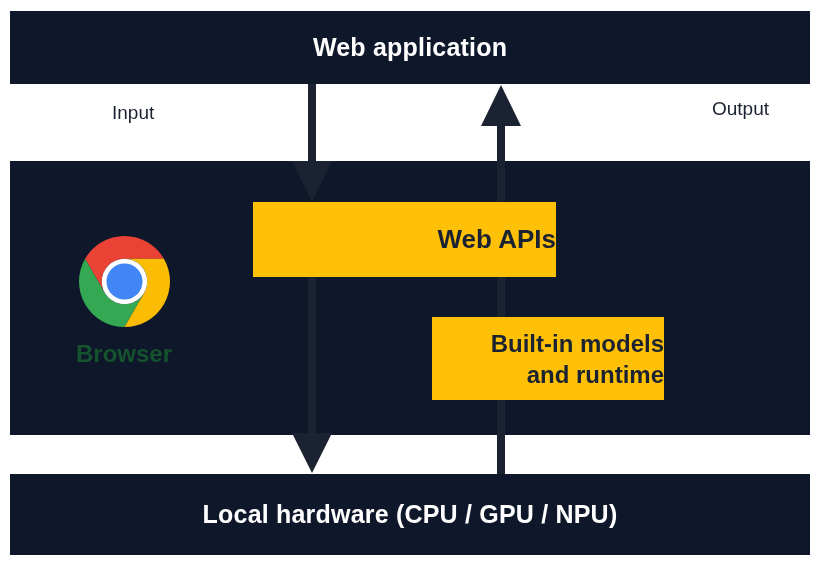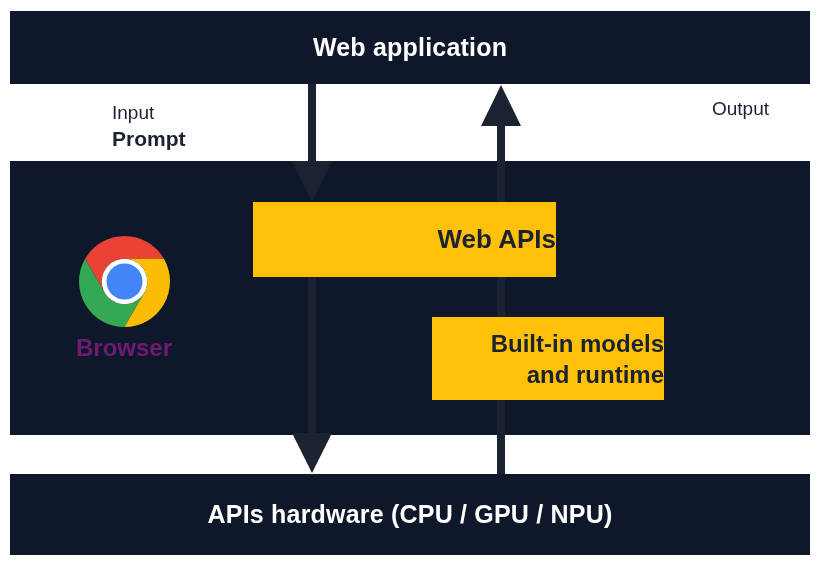--- a/index.html
+++ b/index.html
@@ -60,38 +60,37 @@
   .builtin  { left: 432px; top: 317px; width: 232px; height: 83px; font-size: 24px; line-height: 31px; }
   .chrome-group {
     position: absolute;
     left: 54px; top: 236px;
     width: 140px;
     z-index: 3;
     text-align: center;
   }
   .chrome-group svg { display: block; margin: 0 auto; }
   .browser-label {
-    margin-top: 7px;
-    color: #701a75;
+    margin-top: 13px;
+    color: #14532d;
     font-size: 24px;
     font-weight: bold;
   }
 </style>
 </head>
 <body>
 
 <div class="canvas">
 
   <div class="bar top-bar">
     <span class="bar-label">Web application</span>
   </div>
 
   <div class="io io-input">
     <div class="io-caption">Input</div>
-    <div class="io-value">Prompt</div>
   </div>
   <div class="io io-output">
     <div class="io-caption">Output</div>
   </div>
 
   <div class="band middle-band"></div>
 
   <svg class="arrows" viewBox="0 0 820 566" aria-hidden="true">
     <g fill="#1b2231" stroke="#1b2231">
       <line x1="312" y1="84" x2="312" y2="166" stroke-width="8"></line>
@@ -120,16 +119,16 @@
 
   <div class="ybox web-apis">
     <span>Web APIs</span>
   </div>
   <div class="ybox builtin">
     <div>Built-in models</div>
     <div>and runtime</div>
   </div>
 
   <div class="bar bottom-bar">
-    <span class="bar-label">APIs hardware (CPU / GPU / NPU)</span>
+    <span class="bar-label">Local hardware (CPU / GPU / NPU)</span>
   </div>
 
 </div>
 
 </body></html>

